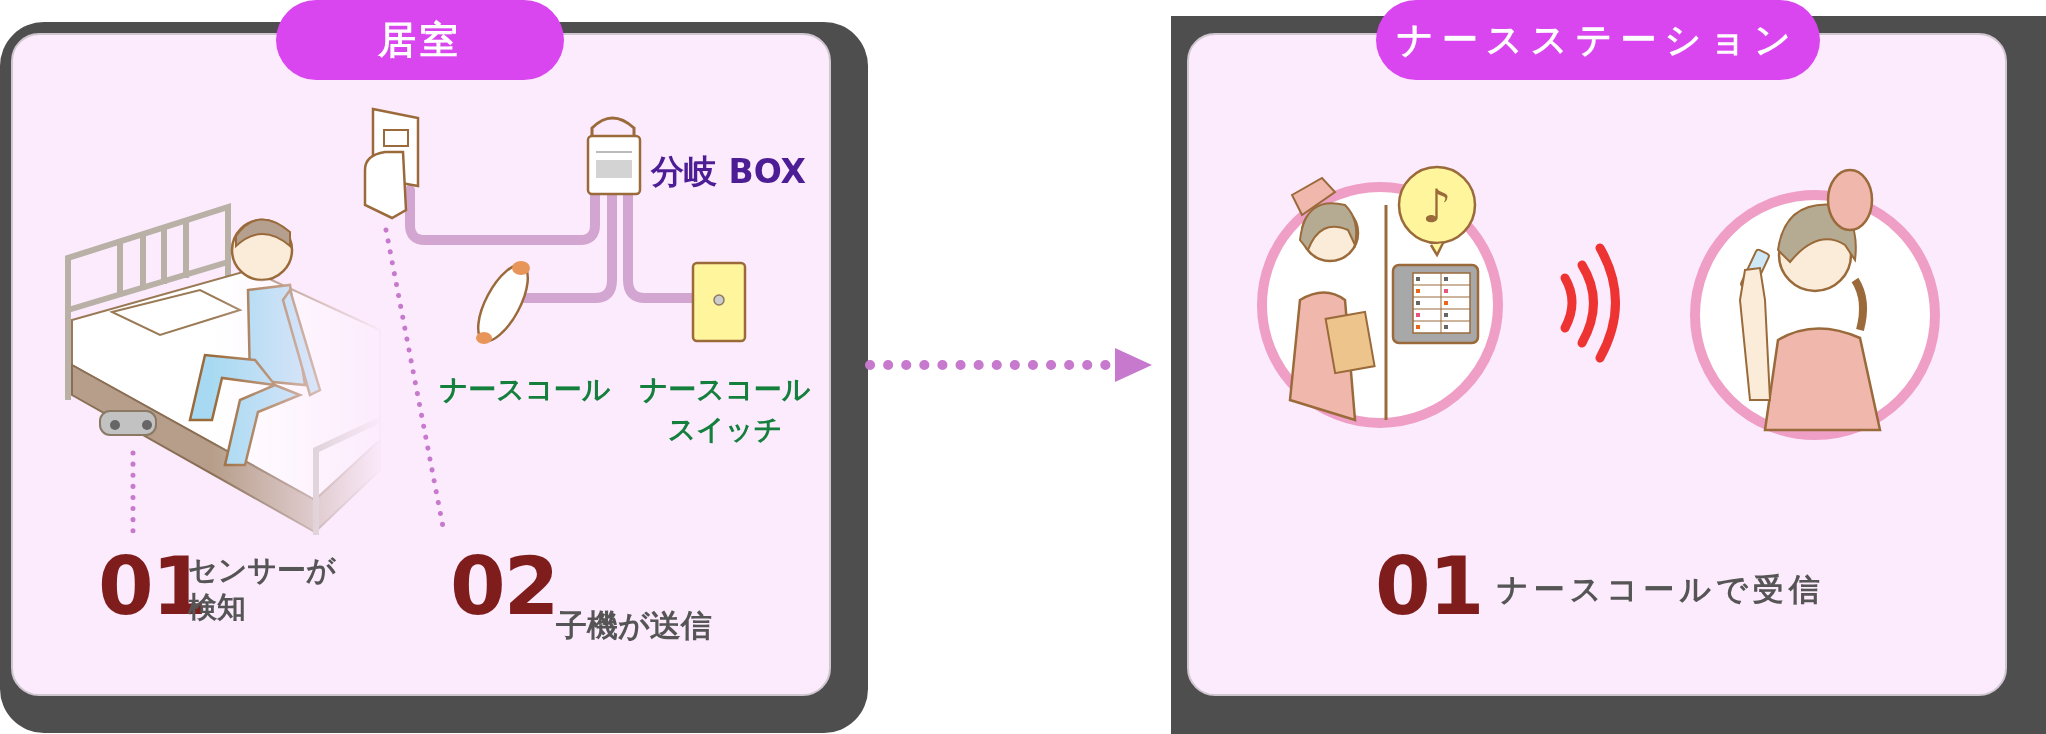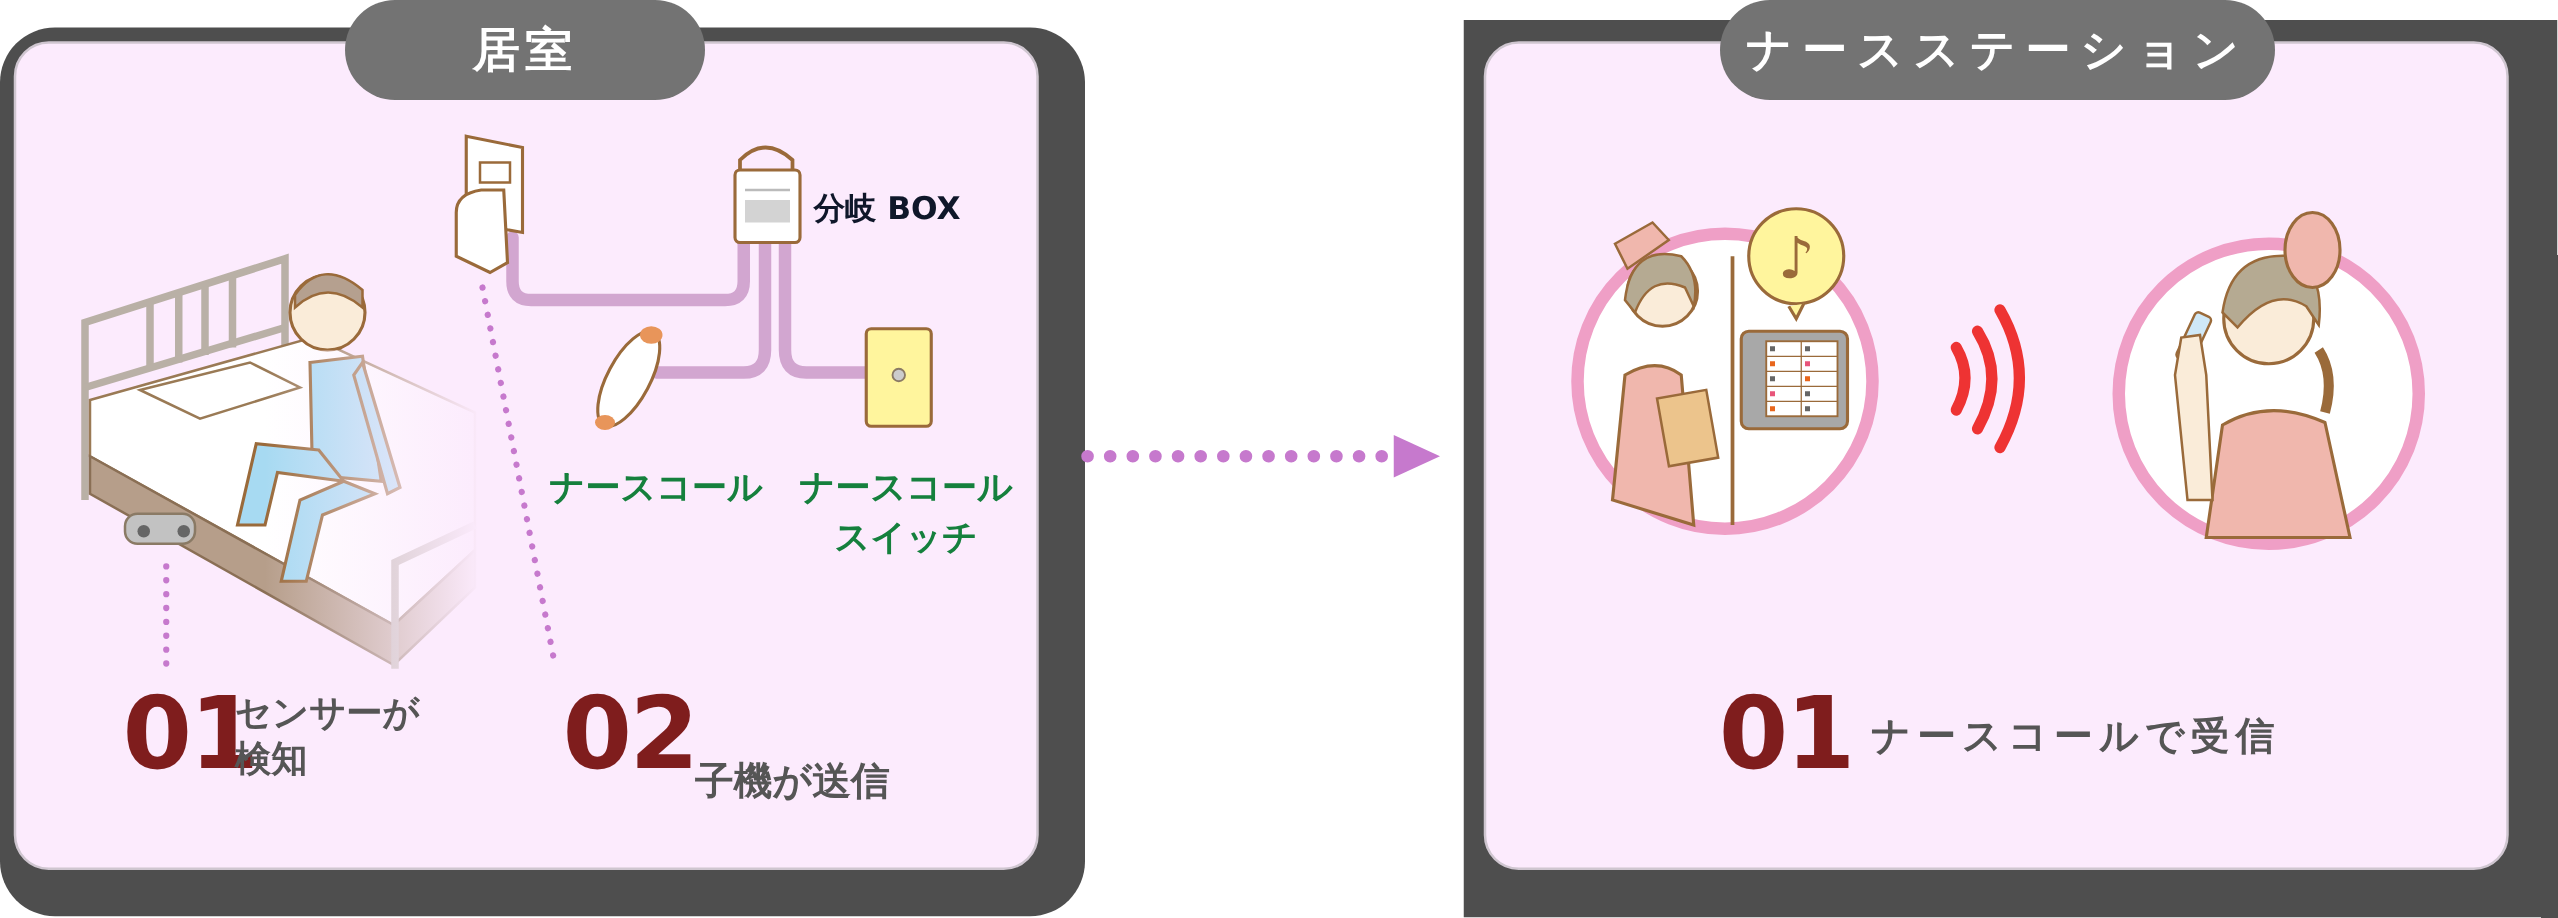--- a/index.html
+++ b/index.html
@@ -1,20 +1,20 @@
 <!DOCTYPE html>
 <html><head>
 <meta charset="utf-8">
 <style>
   html,body{margin:0;padding:0;background:#ffffff;}
   body{width:2046px;height:734px;position:relative;overflow:hidden;font-family:"DejaVu Sans","Liberation Sans",sans-serif;}
   .abs{position:absolute;}
   .panel-shadow{background:#4e4e4e;}
   .panel-inner{background:#fcebfd;border:2px solid #cfc6d0;box-sizing:border-box;}
-  .tab{background:#737373;color:#ffffff;border-radius:40px;display:flex;align-items:center;justify-content:center;font-weight:bold;}
+  .tab{background:#d946ef;color:#ffffff;border-radius:40px;display:flex;align-items:center;justify-content:center;font-weight:bold;}
   .step-num{color:#7f1d1d;font-weight:bold;font-family:"DejaVu Sans","Liberation Sans",sans-serif;letter-spacing:-2px;}
   .step-text{color:#555555;font-weight:bold;}
   .label{color:#15803d;font-weight:bold;text-align:center;}
   svg{position:absolute;overflow:visible;}
 </style>
 </head>
 <body>
 
 <div class="abs panel-shadow" style="left:0;top:22px;width:868px;height:711px;border-radius:44px;"></div>
 <div class="abs panel-inner" style="left:11px;top:33px;width:820px;height:663px;border-radius:28px;"></div>
@@ -89,21 +89,21 @@
     <ellipse cx="521" cy="268" rx="9" ry="7" fill="#e8955a"></ellipse>
     <ellipse cx="484" cy="338" rx="8" ry="6" fill="#e8955a"></ellipse>
   </g>
 
   <g>
     <rect x="693" y="263" width="52" height="78" rx="4" fill="#fff59d" stroke="#9a6a3a" stroke-width="2.5"></rect>
     <circle cx="719" cy="300" r="5" fill="#ccc" stroke="#8a7a65" stroke-width="1.5"></circle>
   </g>
 </svg>
 
-<div class="abs label" style="left:651px;top:150px;font-size:25px;color:#0f172a;">分岐 BOX</div>
+<div class="abs label" style="left:651px;top:150px;font-size:33px;color:#4c1d95;">分岐 BOX</div>
 
 <div class="abs label" style="left:430px;top:370px;width:190px;font-size:28px;line-height:40px;">
   <div>ナースコール</div>
 </div>
 <div class="abs label" style="left:630px;top:370px;width:190px;font-size:28px;line-height:40px;">
   <div>ナースコール</div>
   <div>スイッチ</div>
 </div>
 
 <div class="abs step-num" style="left:98px;top:545px;font-size:80px;line-height:84px;">01</div>

